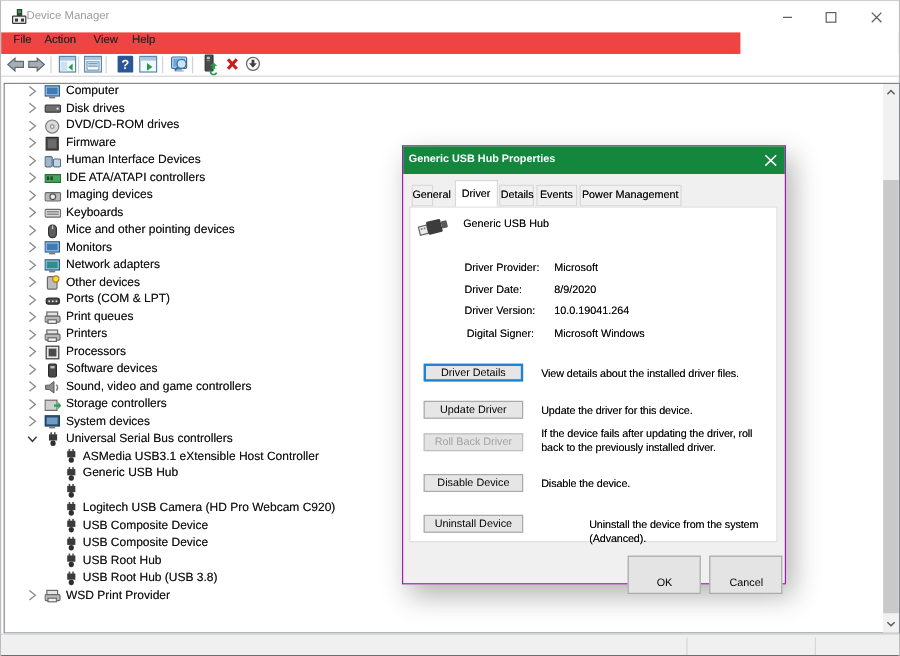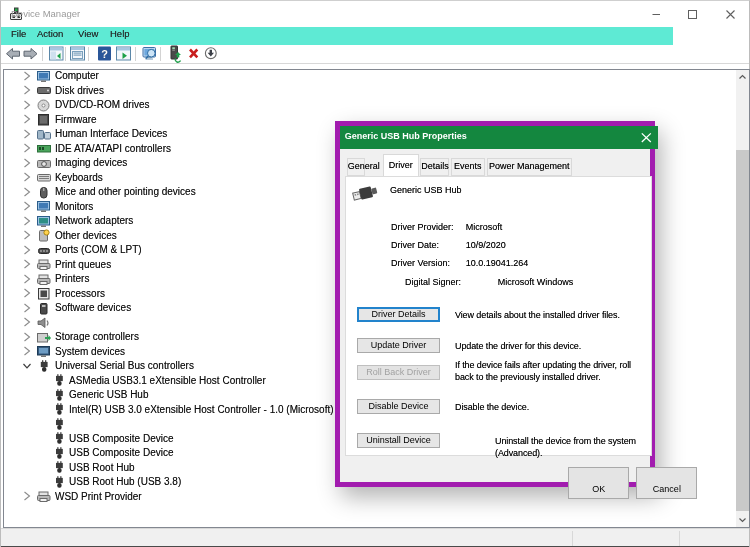--- a/index.html
+++ b/index.html
@@ -3,25 +3,25 @@
 <meta charset="utf-8">
 <style>
 * { margin:0; padding:0; box-sizing:border-box; }
 html,body { width:750px; height:547px; overflow:hidden; background:#fff;
   font-family:"Liberation Sans", sans-serif; text-shadow:0 0 0.45px rgba(0,0,0,0.55); }
 #win { position:absolute; left:0; top:0; width:750px; height:547px;
   border-left:1px solid #bcbcbc; border-right:1px solid #bcbcbc; border-top:1px solid #cfcfcf; background:#fff; }
 
 #titlebar { position:absolute; left:0; top:0; width:748px; height:26px; background:#fff; }
 #titleicon { position:absolute; left:8px; top:6px; }
-#titletext { position:absolute; left:10px; top:7px; font-size:9.5px; color:#9b9b9b; text-shadow:none; }
+#titletext { position:absolute; left:21px; top:7px; font-size:9.5px; color:#9b9b9b; text-shadow:none; }
 .winbtn { position:absolute; top:0; width:37px; height:26px; }
 #btnmin  { right:74px; } #btnmax { right:37px; } #btnclose { right:0; }
 
-#menubar { position:absolute; left:0; top:26px; width:672px; height:18px; background:#5eead4;
+#menubar { position:absolute; left:0; top:26px; width:616px; height:18px; background:#ef4444;
   font-size:9.5px; color:#2a2a2a; }
 #menubar span { position:absolute; top:0.5px; }
 
 #toolbar { position:absolute; left:0; top:44px; width:748px; height:19px; background:#fff;
   border-bottom:1px solid #d8d8d8; }
 .tsep { position:absolute; top:2px; width:1px; height:14px; background:#d3d3d3; }
 
 #contentframe { position:absolute; left:2px; top:68px; width:747px; height:459px;
   border:1px solid #828790; background:#fff; }
 #tree { position:absolute; left:0px; top:67.6px; width:732px; }
@@ -35,40 +35,40 @@
 #vscroll { position:absolute; left:735px; top:69px; width:13px; height:457px; background:#f1f1f1; }
 #vthumb { position:absolute; left:0px; top:80px; width:13px; height:361px; background:#c9c9c9; }
 .sarrow { position:absolute; left:0; width:13px; height:14px; color:#5a5a5a; background:#f1f1f1; }
 
 #statusbar { position:absolute; left:0; top:527px; width:748px; height:18px;
   background:#f0f0f0; border-top:1px solid #d8d8d8; }
 #statusbar .ssep { position:absolute; top:2px; width:1px; height:15px; background:#d8d8d8; }
 #botedge { position:absolute; left:0; top:545px; width:748px; height:2px; background:#4a4a4a; }
 
 #dialog { position:absolute; left:333.7px; top:119.7px; width:320px; height:366px;
-  background:#f0f0f0; border:5px solid #a21caf; box-shadow:6px 10px 22px rgba(0,0,0,0.30); }
+  background:#f0f0f0; border:1px solid #a21caf; box-shadow:6px 10px 22px rgba(0,0,0,0.30); }
 #dtitle { position:absolute; left:0; top:0; width:318px; height:23px; background:#14873f; }
 #dtitletext { position:absolute; left:5px; top:5px; color:#fff; font-size:9px; font-weight:bold; text-shadow:none; }
 #dclose { position:absolute; left:294px; top:0px; width:26px; height:23px; }
 
 .tab { position:absolute; top:32.5px; height:18px; background:#f0f0f0; border:1px solid #d9d9d9;
   font-size:9px; text-align:center; color:#000; line-height:15.5px; }
 .tab.sel { top:28px; height:22.5px; background:#fff; border-bottom:none; line-height:21px; z-index:3; }
 #tabpage { position:absolute; left:5.3px; top:50.3px; width:307px; height:280px;
   background:#fff; border:1px solid #dcdcdc; }
 
 .tp { position:absolute; font-size:9px; color:#000; }
 .btn { position:absolute; left:11px; width:83px; height:15px; background:#e6e6e6;
   border:1px solid #a9a9a9; font-size:9px; text-align:center; color:#000;
   font-family:"Liberation Sans", sans-serif; line-height:12px; padding:0; }
 .btn.focus { border:2px solid #2283cc; line-height:10px; }
 .btn.dis { color:#a2a2a2; border-color:#bfbfbf; background:#e3e3e3; }
 .desc { position:absolute; left:109px; font-size:9px; color:#000; letter-spacing:-0.1px; line-height:12px; }
 .okbtn { position:absolute; width:61px; height:32px; background:#e4e4e4; border:1px solid #a9a9a9;
-  font-size:9px; text-align:center; line-height:13px; font-family:"Liberation Sans", sans-serif; padding:15px;margin-left:41px; }
+  font-size:9px; text-align:center; line-height:13px; font-family:"Liberation Sans", sans-serif; padding:15px; }
 </style>
 </head>
 <body>
 <div id="win">
 
   <div id="titlebar">
     <svg id="titleicon" width="14" height="14" viewBox="0 0 14 14">
       <rect x="5" y="0.5" width="4.5" height="6" fill="#3a3a3a"></rect>
       <rect x="6" y="1.5" width="2.5" height="2.5" fill="#27a547"></rect>
       <rect x="1.5" y="6.5" width="11" height="6" rx="0.5" fill="#ececec" stroke="#3a3a3a"></rect>
@@ -341,20 +341,21 @@
         <span class="lbl">Software devices</span>
       </div>
       <div class="row">
         <svg class="chev" width="10" height="10" viewBox="0 0 10 10">
           <path d="M2.5 1 L7.5 5 L2.5 9" fill="none" stroke="#8a8a8a" stroke-width="1.1"></path>
         </svg>
         <svg class="icon" width="14" height="13" viewBox="0 0 14 13">
           <path d="M1 5 L4 5 L8 2 L8 11.5 L4 8.5 L1 8.5 Z" fill="#8f8f8f" stroke="#555" stroke-width="0.8"></path>
           <path d="M10 4.5 Q12 7 10 9.5" fill="none" stroke="#777" stroke-width="1.2"></path>
         </svg>
+        <span class="lbl">Sound, video and game controllers</span>
       </div>
       <div class="row">
         <svg class="chev" width="10" height="10" viewBox="0 0 10 10">
           <path d="M2.5 1 L7.5 5 L2.5 9" fill="none" stroke="#8a8a8a" stroke-width="1.1"></path>
         </svg>
         <svg class="icon" width="14" height="13" viewBox="0 0 14 13">
           <rect x="0.5" y="2.5" width="10" height="8.5" fill="#cfcfcf" stroke="#6a6a6a"></rect>
           <path d="M8 6 L11.5 6 L11.5 4 L14 7 L11.5 10 L11.5 8 L8 8 Z" fill="#2da155"></path>
         </svg>
         <span class="lbl">Storage controllers</span>
@@ -400,29 +401,29 @@
         </svg>
         <span class="lbl">Generic USB Hub</span>
       </div>
       <div class="row child">
         <svg class="icon" width="14" height="13" viewBox="0 0 14 13">
           <rect x="2.2" y="0.2" width="1.3" height="2" fill="#4a4a4a"></rect>
           <rect x="5.2" y="0.2" width="1.3" height="2" fill="#4a4a4a"></rect>
           <rect x="1" y="1.9" width="6.8" height="5.2" fill="#3b3b3b"></rect>
           <rect x="2.2" y="7.1" width="4.4" height="4.6" rx="2" fill="#2e2e2e"></rect>
         </svg>
-        <span class="lbl">Intel(R) USB 3.0 eXtensible Host Controller - 1.0 (Microsoft)</span>
-      </div>
-      <div class="row child">
-        <svg class="icon" width="14" height="13" viewBox="0 0 14 13">
-          <rect x="2.2" y="0.2" width="1.3" height="2" fill="#4a4a4a"></rect>
-          <rect x="5.2" y="0.2" width="1.3" height="2" fill="#4a4a4a"></rect>
-          <rect x="1" y="1.9" width="6.8" height="5.2" fill="#3b3b3b"></rect>
-          <rect x="2.2" y="7.1" width="4.4" height="4.6" rx="2" fill="#2e2e2e"></rect>
-        </svg>
+      </div>
+      <div class="row child">
+        <svg class="icon" width="14" height="13" viewBox="0 0 14 13">
+          <rect x="2.2" y="0.2" width="1.3" height="2" fill="#4a4a4a"></rect>
+          <rect x="5.2" y="0.2" width="1.3" height="2" fill="#4a4a4a"></rect>
+          <rect x="1" y="1.9" width="6.8" height="5.2" fill="#3b3b3b"></rect>
+          <rect x="2.2" y="7.1" width="4.4" height="4.6" rx="2" fill="#2e2e2e"></rect>
+        </svg>
+        <span class="lbl">Logitech USB Camera (HD Pro Webcam C920)</span>
       </div>
       <div class="row child">
         <svg class="icon" width="14" height="13" viewBox="0 0 14 13">
           <rect x="2.2" y="0.2" width="1.3" height="2" fill="#4a4a4a"></rect>
           <rect x="5.2" y="0.2" width="1.3" height="2" fill="#4a4a4a"></rect>
           <rect x="1" y="1.9" width="6.8" height="5.2" fill="#3b3b3b"></rect>
           <rect x="2.2" y="7.1" width="4.4" height="4.6" rx="2" fill="#2e2e2e"></rect>
         </svg>
         <span class="lbl">USB Composite Device</span>
       </div>
@@ -500,25 +501,25 @@
           <rect x="2.5" y="9.5" width="1.5" height="1.5" fill="#888"></rect>
           <rect x="5" y="9.5" width="1.5" height="1.5" fill="#888"></rect>
           <rect x="8" y="5.5" width="12" height="11" rx="1" fill="#3c3c3c"></rect>
           <rect x="20" y="8" width="5" height="6" rx="1" fill="#5a5a5a"></rect>
         </g>
       </svg>
       <div class="tp" style="left:44px; top:8.5px;">Generic USB Hub</div>
       <div class="tp" style="left:45px; top:45px;">Driver Provider:</div>
       <div class="tp" style="left:119.8px; top:45px;">Microsoft</div>
       <div class="tp" style="left:45px; top:63.5px;">Driver Date:</div>
-      <div class="tp" style="left:119.8px; top:63.5px;">10/9/2020</div>
+      <div class="tp" style="left:119.8px; top:63.5px;">8/9/2020</div>
       <div class="tp" style="left:45px; top:81.5px;">Driver Version:</div>
       <div class="tp" style="left:119.8px; top:81.5px;">10.0.19041.264</div>
-      <div class="tp" style="left:59px; top:100px;">Digital Signer:</div>
-      <div class="tp" style="left:119.8px; top:100px;margin-left:32px;">Microsoft Windows</div>
+      <div class="tp" style="left:47px; top:100px;">Digital Signer:</div>
+      <div class="tp" style="left:119.8px; top:100px;">Microsoft Windows</div>
       <button class="btn focus" style="top:130px;">Driver Details</button>
       <div class="desc" style="top:132px;">View details about the installed driver files.</div>
       <button class="btn" style="top:161px;">Update Driver</button>
       <div class="desc" style="top:163px;">Update the driver for this device.</div>
       <button class="btn dis" style="top:188px;">Roll Back Driver</button>
       <div class="desc" style="top:182.5px;">If the device fails after updating the driver, roll<br>back to the previously installed driver.</div>
       <button class="btn" style="top:222px;">Disable Device</button>
       <div class="desc" style="top:224px;">Disable the device.</div>
       <button class="btn" style="top:256px;">Uninstall Device</button>
       <div class="desc" style="top:258px;margin-left:40px;">Uninstall the device from the system (Advanced).</div>

